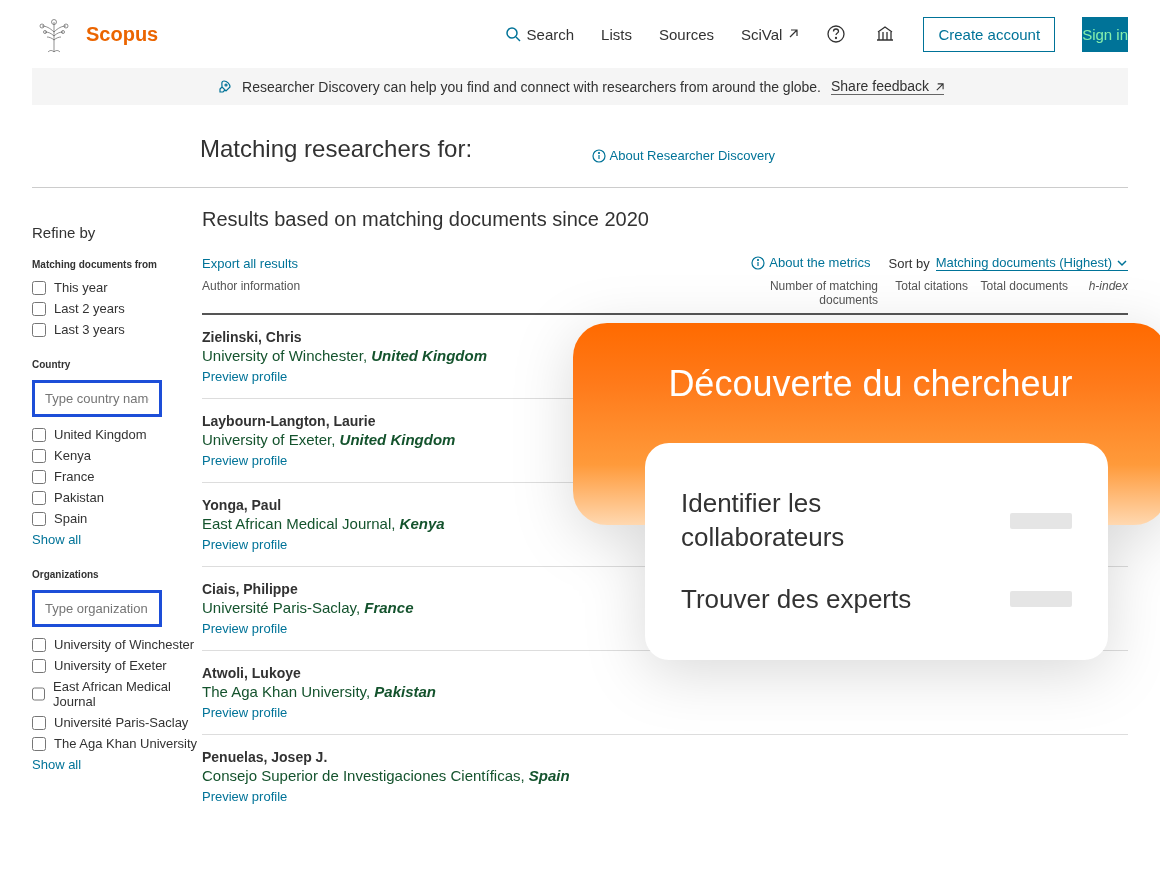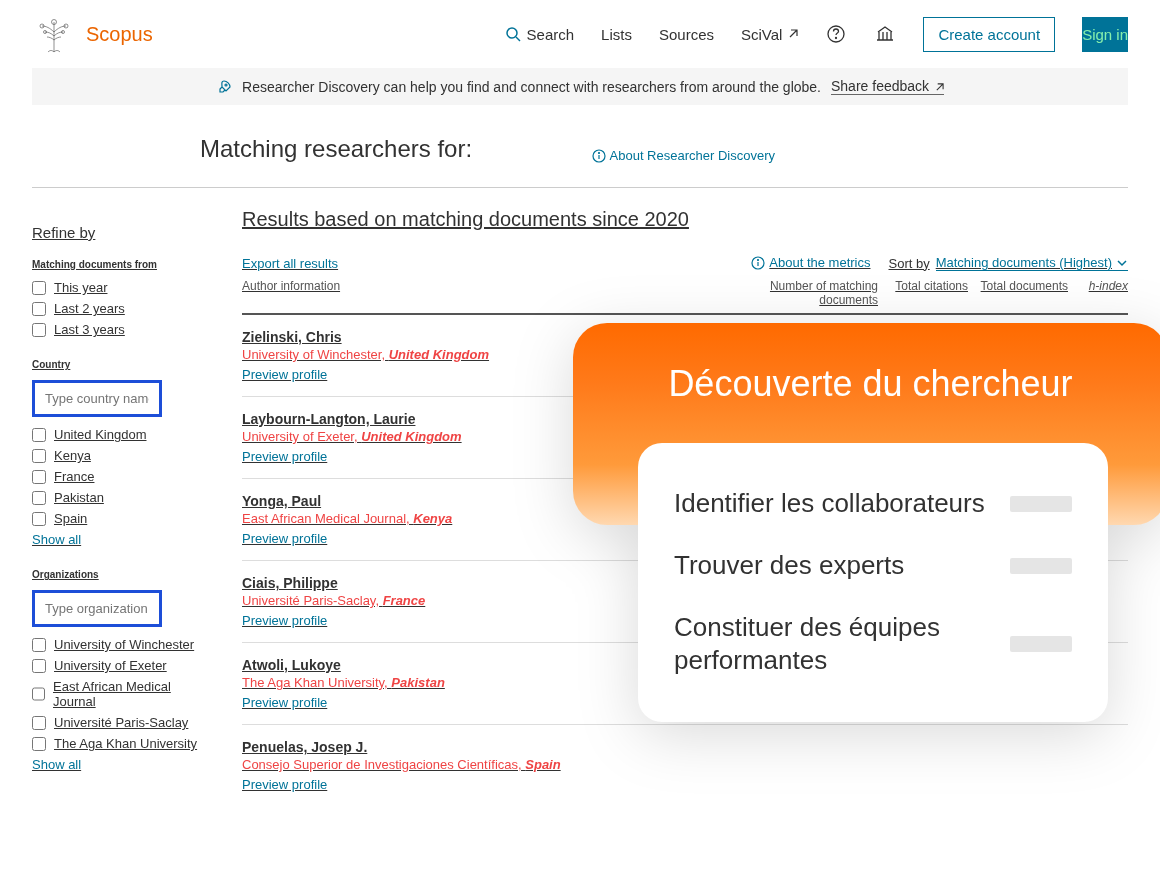--- a/index.html
+++ b/index.html
@@ -1,37 +1,37 @@
 <!DOCTYPE html>
 <html><head>
 <meta charset="utf-8">
 <style>
 * { margin: 0; padding: 0; box-sizing: border-box; }
 body { font-family: -apple-system, BlinkMacSystemFont, "Segoe UI", Arial, sans-serif; font-size: 14px; color: #323232; background: #fff; width: 1160px; }
 .header { display: flex; align-items: center; justify-content: space-between; padding: 14px 32px 14px 32px; }
 .logo-area { display: flex; align-items: center; gap: 10px; }
 .logo-mark { width: 44px; height: 40px; display: flex; align-items: center; justify-content: center; }
-.logo-text { color: #eb6500; font-size: 20px; font-weight: 400; }
+.logo-text { color: #eb6500; font-size: 20px; font-weight: 700; }
 .nav { display: flex; align-items: center; gap: 27px; color: #323232; }
 .nav-item { display: inline-flex; align-items: center; gap: 6px; cursor: pointer; font-size: 15px; }
 .icon-btn { width: 22px; height: 22px; display: inline-flex; align-items: center; justify-content: center; cursor: pointer; }
 .btn-outline { border: 1px solid #007398; color: #007398; padding: 8px 14px; font-size: 15px; background: #fff; cursor: pointer; }
 .btn-primary { background: #007398; color: #86efac; border: none; padding: 9px 0; font-size: 15px; cursor: pointer; }
 .banner { background: #f5f5f5; display: flex; align-items: center; justify-content: center; gap: 10px; padding: 10px 20px; margin: 0 32px; color: #323232; font-size: 14px; }
 .banner a { color: #323232; text-decoration: none; border-bottom: 1px solid #666; cursor: pointer; }
 .search-section { padding: 30px 0 0 200px; }
 .search-header { display: flex; justify-content: space-between; align-items: flex-end; width: 575px; margin-bottom: 14px; }
 h1.page-title { font-size: 24px; font-weight: 400; color: #323232; }
 .about-link { color: #007398; font-size: 13px; display: inline-flex; align-items: center; gap: 4px; cursor: pointer; }
 .search-box { border: 1px solid #007398; width: 575px; padding: 8px 12px 10px 12px; position: relative; }
 .search-box label { color: #007398; font-size: 11px; display: block; }
 .search-box input { border: none; outline: none; font-size: 14px; width: 90%; color: #323232; padding-top: 2px; }
 .search-box .search-glass { position: absolute; right: 12px; top: 50%; transform: translateY(-50%); color: #007398; cursor: pointer; }
 .divider { height: 1px; background: #ccc; margin: 24px 32px 0 32px; }
-.content { display: flex; padding: 0 32px; gap: 40px; position: relative; text-decoration: underline; }
+.content { display: flex; padding: 0 32px; position: relative; }
 .sidebar { width: 170px; padding-top: 36px; font-size: 13px; }
 .sidebar h3 { font-size: 15px; font-weight: 400; margin-bottom: 18px; }
 .filter-group { margin-bottom: 22px; }
 .filter-title { font-weight: 600; font-size: 10px; margin-bottom: 10px; }
 .filter-item { display: flex; align-items: center; gap: 8px; margin-bottom: 6px; cursor: pointer; font-size: 13px; }
 .filter-item input[type="checkbox"] { width: 14px; height: 14px; cursor: pointer; }
 .filter-input { border: 3px solid #1d4ed8; padding: 8px 10px; width: 130px; font-size: 13px; margin-bottom: 10px; outline: none; }
 .show-all { color: #007398; font-size: 13px; cursor: pointer; }
 .results { flex: 1; padding-top: 20px; }
 .results-title { font-size: 20px; font-weight: 400; margin-bottom: 24px; }
@@ -43,34 +43,34 @@
 .table-head { display: flex; border-bottom: 2px solid #555; padding-bottom: 6px; font-size: 12px; color: #555; }
 .col-author { flex: 1; }
 .col-num { width: 130px; text-align: right; }
 .col-cit { width: 90px; text-align: right; }
 .col-tot { width: 100px; text-align: right; }
 .col-h { width: 60px; text-align: right; }
 .result-row { display: flex; padding: 14px 0; border-bottom: 1px solid #ddd; }
 .result-row:last-child { border-bottom: none; }
 .author-info { flex: 1; }
 .author-name { font-weight: 600; font-size: 14px; margin-bottom: 2px; }
-.author-affil { font-size: 13px; color: #ef4444; margin-bottom: 4px; }
+.author-affil { font-size: 15px; color: #14532d; margin-bottom: 4px; }
 .author-affil .country { font-style: italic; font-weight: 600; }
 .preview-link { color: #007398; font-size: 13px; cursor: pointer; }
 .metric-val { width: 130px; text-align: right; font-size: 13px; }
 .metric-val.link { color: #007398; cursor: pointer; }
 .col-cit-val { width: 90px; text-align: right; font-size: 13px; }
 .col-tot-val { width: 100px; text-align: right; font-size: 13px; }
 .col-h-val { width: 60px; text-align: right; font-size: 13px; }
 .italic { font-style: italic; }
 
 .overlay-card { position: absolute; right: -8px; top: 135px; width: 595px; border-radius: 34px; overflow: visible; filter: drop-shadow(0 12px 30px rgba(0,0,0,0.15)); }
 .overlay-top { background: linear-gradient(180deg, #ff6a00 0%, #ff7a1a 30%, #ff9a3a 70%, #ffd8b0 100%); padding: 40px 50px 120px 50px; border-radius: 34px; }
 .overlay-title { color: #fff; font-size: 36px; font-weight: 300; text-align: center; }
-.overlay-list { position: absolute; left: 65px; right: 60px; top: 120px; background: #fff; border-radius: 24px; padding: 30px 36px 30px 36px; }
+.overlay-list { position: absolute; left: 72px; right: 60px; top: 120px; background: #fff; border-radius: 24px; padding: 30px 36px 30px 36px; }
 .overlay-item { display: flex; justify-content: space-between; align-items: center; padding: 14px 0; gap: 20px; }
 .overlay-item span { font-size: 26px; font-weight: 300; line-height: 1.3; }
 .overlay-bar { width: 62px; height: 16px; background: #e5e5e5; border-radius: 2px; flex-shrink: 0; }
 svg { display: block; }
 a { text-decoration: none; }
 </style>
 </head>
 <body>
 
 <div class="header">
@@ -309,19 +309,15 @@
     </div>
     <div class="overlay-list">
       <div class="overlay-item">
           <span>Identifier les collaborateurs</span>
           <div class="overlay-bar"></div>
         </div>
       <div class="overlay-item">
           <span>Trouver des experts</span>
           <div class="overlay-bar"></div>
         </div>
-      <div class="overlay-item">
-          <span>Constituer des équipes performantes</span>
-          <div class="overlay-bar"></div>
-        </div>
     </div>
   </div>
 </div>
 
 </body></html>

